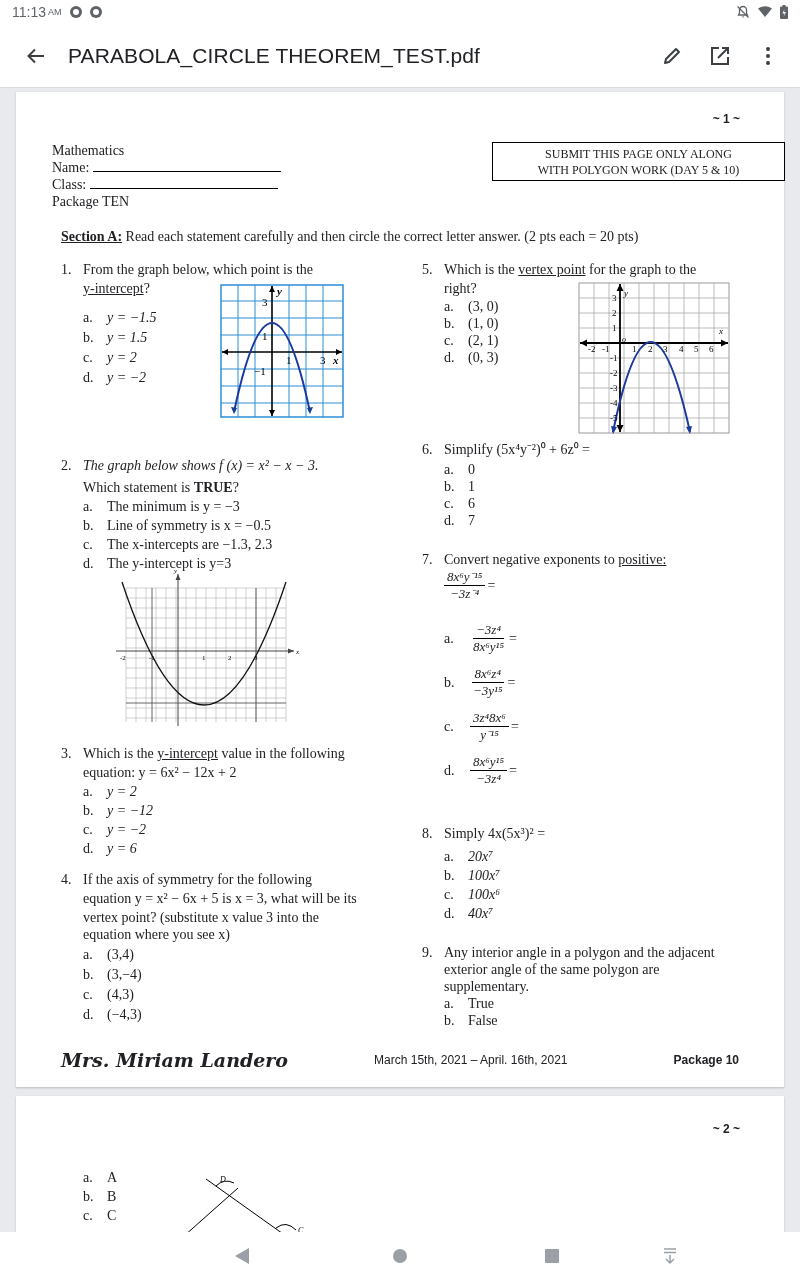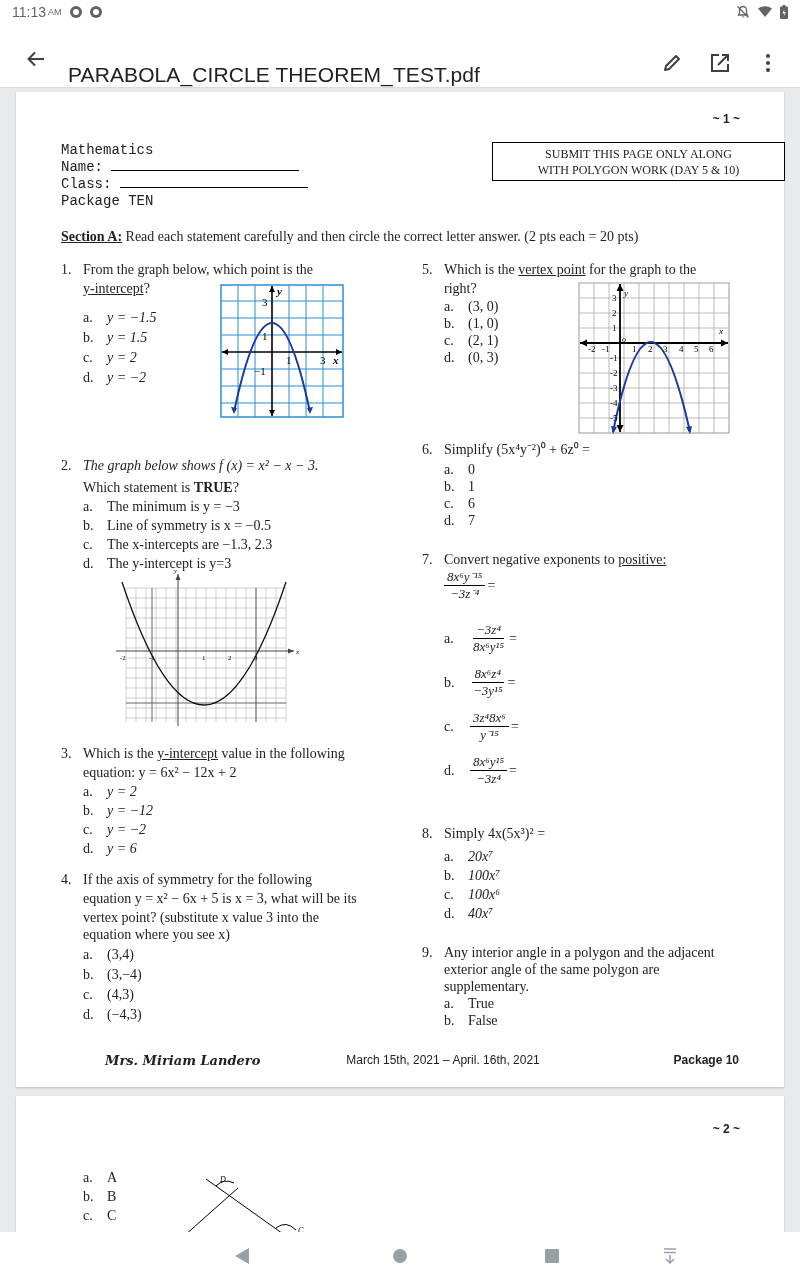--- a/index.html
+++ b/index.html
@@ -10,55 +10,55 @@
   .statusbar { position: absolute; top: 0; left: 0; width: 800px; height: 24px; display: flex; align-items: center; padding: 0 12px; font-size: 13px; color: #5f6368; }
   .statusbar .time { font-size: 14px; }
   .statusbar .ampm { font-size: 9px; margin-left: 2px; }
   .sb-icon { display: inline-block; width: 12px; height: 12px; border-radius: 50%; background: #5f6368; margin-left: 8px; position: relative; }
   .sb-icon::after { content: ""; position: absolute; left: 3px; top: 3px; width: 6px; height: 6px; border-radius: 50%; background: #fff; }
   .sb-right { margin-left: auto; display: flex; align-items: center; gap: 8px; }
   .bell-off { width: 14px; height: 14px; position: relative; }
   .bell-off svg, .wifi svg, .batt svg { display: block; }
 
   
-  .appbar { position: absolute; top: 24px; left: 0; width: 800px; height: 64px; display: flex; align-items: flex-end; background: #fff; border-bottom: 1px solid #dadce0; }
+  .appbar { position: absolute; top: 24px; left: 0; width: 800px; height: 64px; display: flex; align-items: center; background: #fff; border-bottom: 1px solid #dadce0; }
   .back-btn { width: 56px; height: 56px; display: flex; align-items: center; justify-content: center; margin-left: 8px; }
   .doc-title { font-size: 21px; color: #202124; margin-left: 4px; letter-spacing: 0.1px; }
   .appbar-actions { margin-left: auto; display: flex; align-items: center; margin-right: 8px; }
   .act-btn { width: 48px; height: 48px; display: flex; align-items: center; justify-content: center; }
 
   
   .viewer { position: absolute; top: 88px; left: 0; width: 800px; height: 1144px; background: #e8eaed; overflow: hidden; }
   .page { position: absolute; left: 16px; width: 768px; background: #fff; box-shadow: 0 1px 2px rgba(0,0,0,0.2); }
   .page1 { top: 4px; height: 995px; }
   .page2 { top: 1008px; height: 200px; }
   .pnum { position: absolute; right: 44px; font-family: "Liberation Sans", sans-serif; font-weight: bold; font-size: 12px; }
 
-  .header-left { position: absolute; left: 45px; top: 50px; font-family: Liberation Mono, monospace; font-size: 14px; line-height: 17px; }
+  .header-left { position: absolute; left: 36px; top: 50px; font-family: Liberation Serif, serif; font-size: 14px; line-height: 17px; }
   .uline { display: inline-block; border-bottom: 1px solid #000; height: 12px; vertical-align: baseline; }
   .submit-box { position: absolute; left: 476px; top: 50px; width: 293px; height: 39px; border: 1px solid #000; font-family: "Liberation Serif", serif; font-size: 12px; text-align: center; line-height: 16px; padding-top: 3px; }
   .section-a { position: absolute; left: 45px; top: 137px; font-family: "Liberation Serif", serif; font-size: 14px; }
   .section-a b { text-decoration: underline; }
 
   .q { position: absolute; font-family: "Liberation Serif", serif; font-size: 14px; line-height: 19px; }
   .q .num { position: absolute; left: 0; }
   .q .body { margin-left: 22px; }
   .q .opt { display: flex; }
   .q .opt .lt { width: 24px; }
   .q u b, .q b u { font-weight: normal; }
   .it { font-style: italic; }
 
   .frac { display: inline-flex; flex-direction: column; align-items: center; vertical-align: middle; font-size: 13px; line-height: 16px; }
   .frac .n { border-bottom: 1px solid #000; padding: 0 3px; }
   .frac .d { padding: 0 3px; }
   .fracrow { display: flex; align-items: center; height: 44px; }
   .fracrow .lt { width: 26px; }
 
   .footer { position: absolute; top: 958px; left: 45px; width: 678px; height: 20px; font-size: 12px; display: flex; align-items: center; }
-  .sig { font-family: "DejaVu Serif", serif; font-style: italic; font-weight: bold; font-size: 13px; margin-left: 44px; }
+  .sig { font-family: "DejaVu Serif", serif; font-style: italic; font-weight: bold; font-size: 19px; }
   .dates { margin-left: 86px; font-family: "Liberation Sans", sans-serif; font-size: 12px; }
   .pkg { margin-left: auto; font-weight: bold; font-family: "Liberation Sans", sans-serif; }
 
   svg text { font-family: "Liberation Serif", serif; }
 
   
   .navbar { position: absolute; top: 1232px; left: 0; width: 800px; height: 48px; background: #fff; display: flex; align-items: center; }
   .nav-btn { position: absolute; display: flex; align-items: center; justify-content: center; width: 48px; height: 48px; }
 </style>
 </head>

